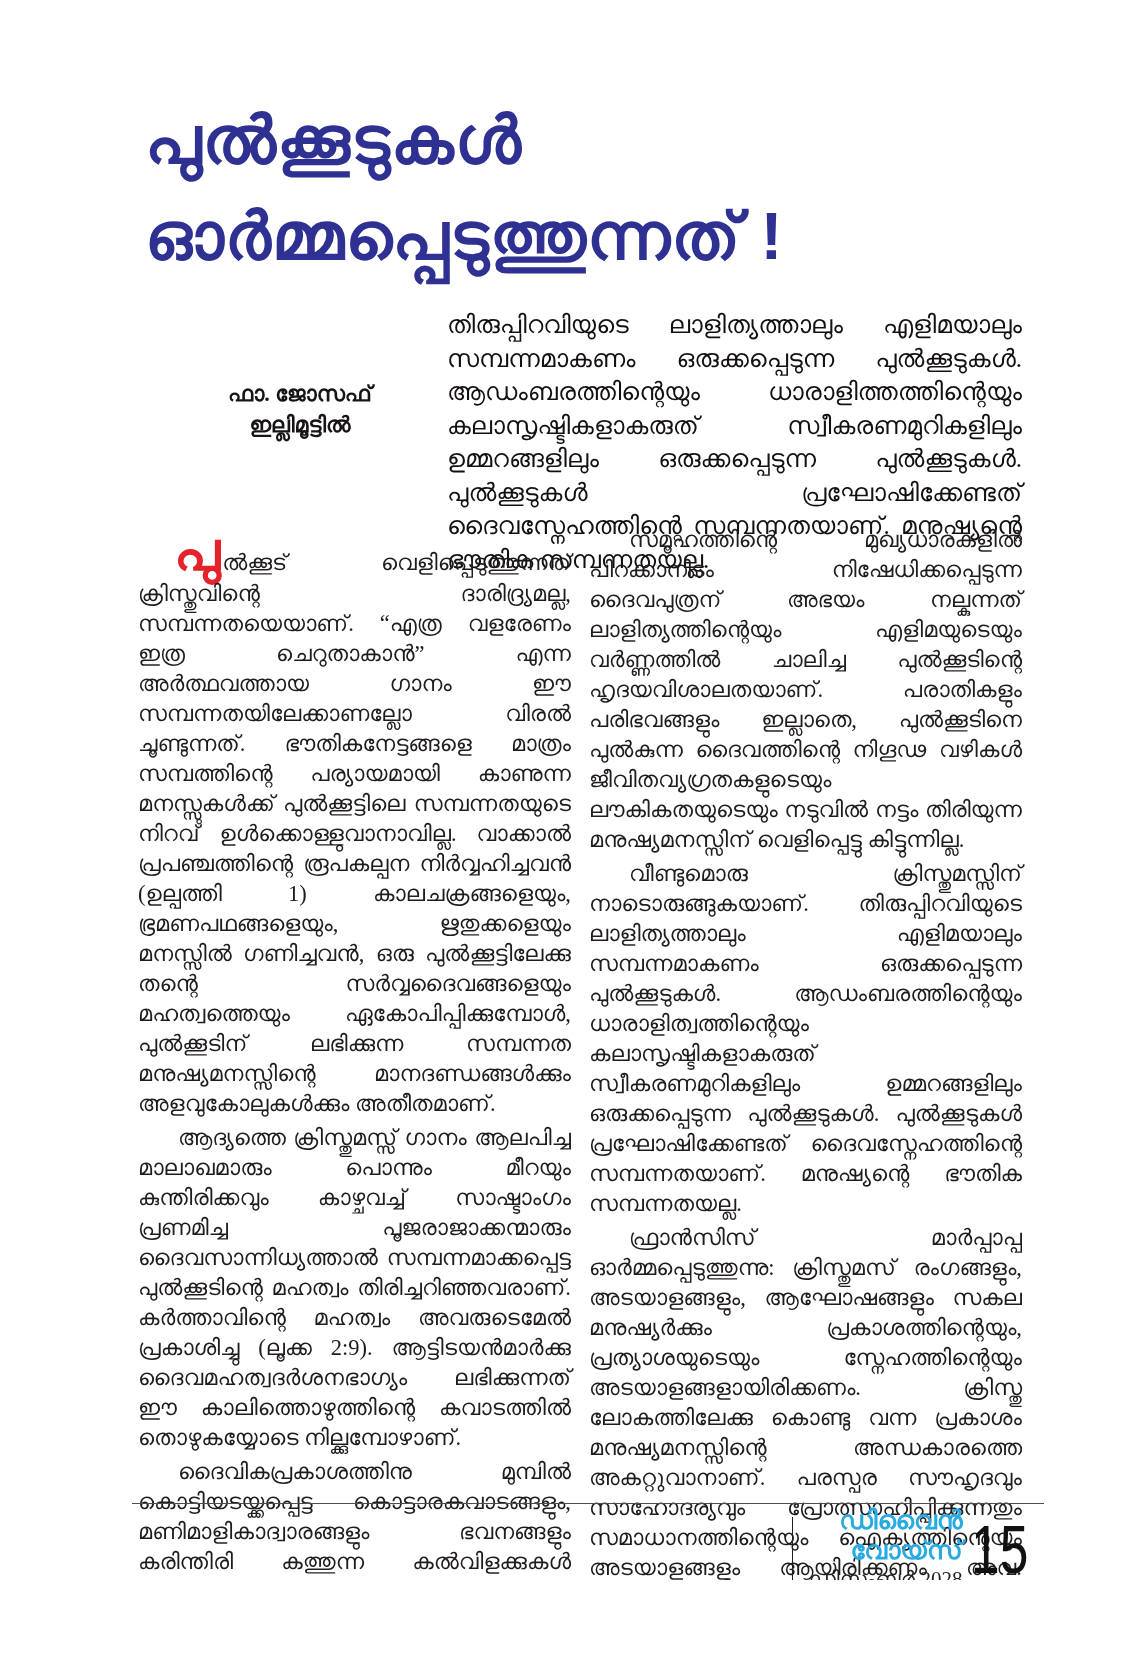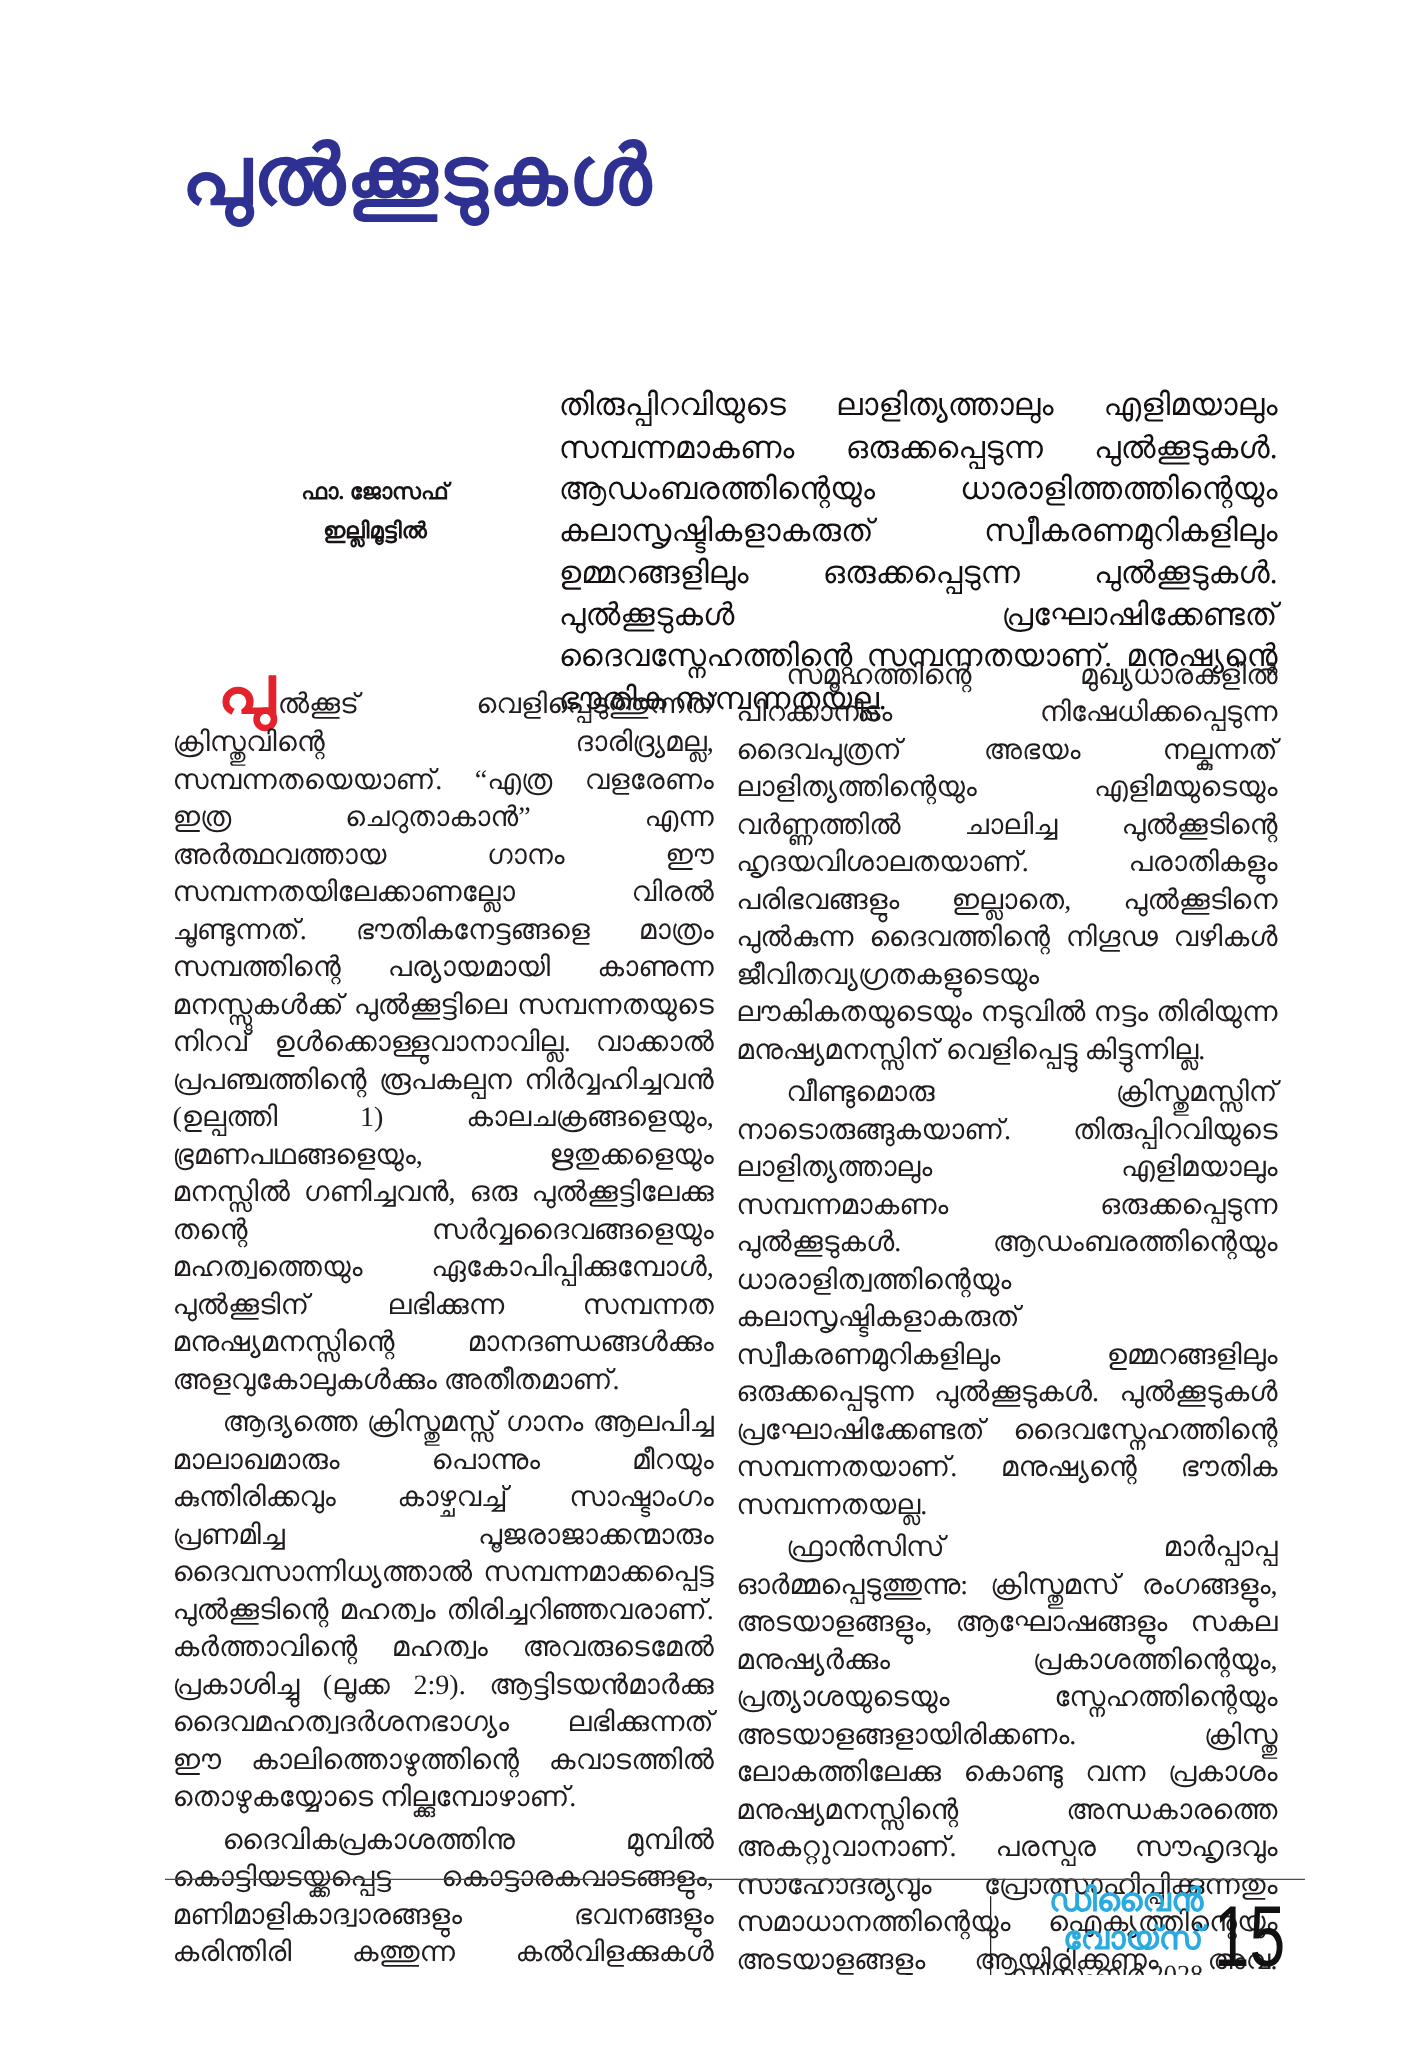--- a/index.html
+++ b/index.html
@@ -17,21 +17,21 @@
     position:absolute;left:113px;top:92px;width:820px;
     font-family:"Liberation Sans",sans-serif;
     color:#2e3192;
     font-size:66px;font-weight:600;line-height:96px;
     letter-spacing:1px;
   }
   
   .author{
     position:absolute;left:148px;top:378px;width:240px;
     text-align:center;
-    font-weight:700;font-size:18px;line-height:31px;color:#181415;
+    font-weight:700;font-size:22px;line-height:31px;color:#181415;
   }
   
   .lead{
     position:absolute;left:415px;top:308px;width:575px;
     font-weight:400;font-size:25px;line-height:33.5px;
     text-align:justify;color:#141011;
   }
   
   .columns{
     position:absolute;left:106px;top:525px;width:884px;
@@ -74,20 +74,21 @@
     font-weight:400;
   }
 </style>
 </head>
 <body>
 
 <div class="page">
 
   <div class="title">
     <div>പുൽക്കൂടുകൾ</div>
+    <div>ഓർമ്മപ്പെടുത്തുന്നത് !</div>
   </div>
 
   <div class="author">
     <div>ഫാ. ജോസഫ്</div>
     <div>ഇല്ലിമൂട്ടിൽ</div>
   </div>
 
   <div class="lead">തിരുപ്പിറവിയുടെ ലാളിത്യത്താലും എളിമയാലും സമ്പന്നമാകണം ഒരുക്കപ്പെടുന്ന പുൽക്കൂടുകൾ. ആഡംബരത്തിന്റെയും ധാരാളിത്തത്തിന്റെയും കലാസൃഷ്ടികളാകരുത് സ്വീകരണമുറികളിലും ഉമ്മറങ്ങളിലും ഒരുക്കപ്പെടുന്ന പുൽക്കൂടുകൾ. പുൽക്കൂടുകൾ പ്രഘോഷിക്കേണ്ടത് ദൈവസ്നേഹത്തിന്റെ സമ്പന്നതയാണ്. മനുഷ്യന്റെ ഭൗതിക സമ്പന്നതയല്ല.</div>
 
   <div class="columns">

